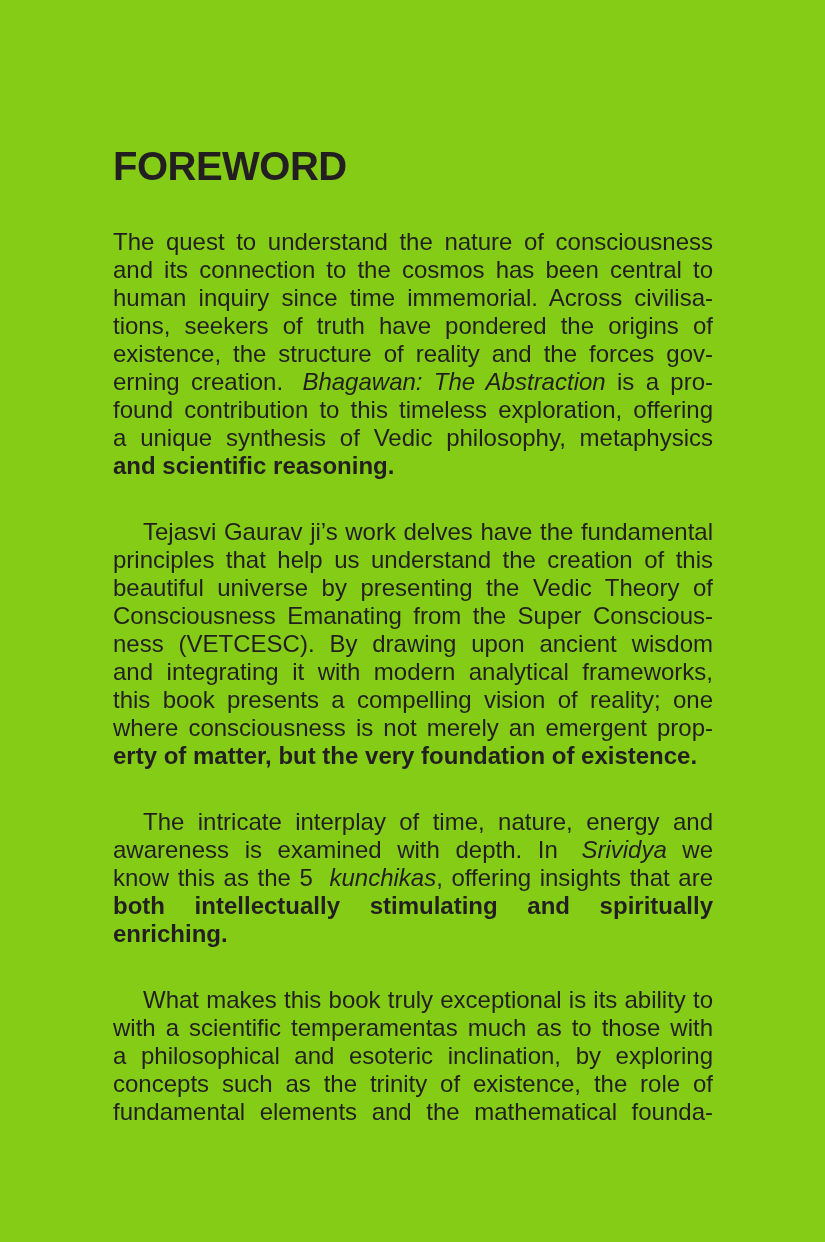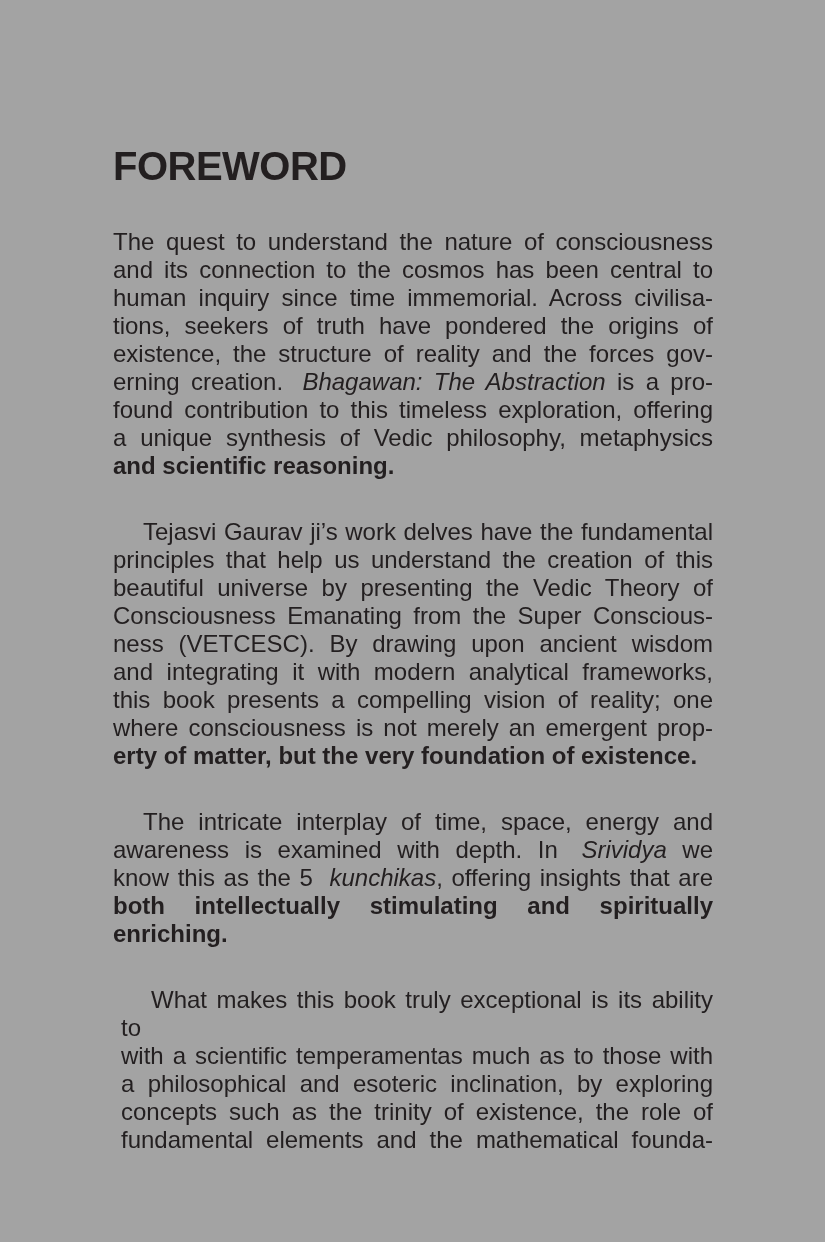--- a/index.html
+++ b/index.html
@@ -4,21 +4,21 @@
 <style>
   html, body {
     margin: 0;
     padding: 0;
     background: #ffffff;
   }
   .page {
     position: relative;
     width: 825px;
     height: 1242px;
-    background: #a3a3a3;
+    background: #84cc16;
     font-family: "Liberation Sans", sans-serif;
     color: #231f20;
     overflow: hidden;
   }
   .content {
     position: absolute;
     left: 113px;
     top: 146px;
     width: 600px;
   }
@@ -28,21 +28,20 @@
     line-height: 40px;
     letter-spacing: -0.5px;
     margin: 0 0 42px 0;
     color: #231f20;
   }
   .para {
     margin: 0 0 38px 0;
   }
   .para:last-child {
     margin-bottom: 0;
-    margin-left: 8px;
   }
   .line {
     font-size: 24px;
     line-height: 28px;
     text-align: justify;
     text-align-last: justify;
     color: #231f20;
   }
   .line.last {
     text-align-last: left;
@@ -79,21 +78,21 @@
           <div class="line">principles that help us understand the creation of this</div>
           <div class="line">beautiful universe by presenting the Vedic Theory of</div>
           <div class="line">Consciousness Emanating from the Super Conscious-</div>
           <div class="line">ness (VETCESC). By drawing upon ancient wisdom</div>
           <div class="line">and integrating it with modern analytical frameworks,</div>
           <div class="line">this book presents a compelling vision of reality; one</div>
           <div class="line">where consciousness is not merely an emergent prop-</div>
           <div class="line last">erty of matter, but the very foundation of existence.</div>
         </div>
         <div class="para indent">
-          <div class="line">The intricate interplay of time, space, energy and</div>
+          <div class="line">The intricate interplay of time, nature, energy and</div>
           <div class="line">awareness is examined with depth. In <i>Srividya</i> we</div>
           <div class="line">know this as the 5 <i>kunchikas</i>, offering insights that are</div>
           <div class="line last">both intellectually stimulating and spiritually enriching.</div>
         </div>
         <div class="para indent">
           <div class="line">What makes this book truly exceptional is its ability to</div>
           <div class="line">with a scientific temperamentas much as to those with</div>
           <div class="line">a philosophical and esoteric inclination, by exploring</div>
           <div class="line">concepts such as the trinity of existence, the role of</div>
           <div class="line">fundamental elements and the mathematical founda-</div>

